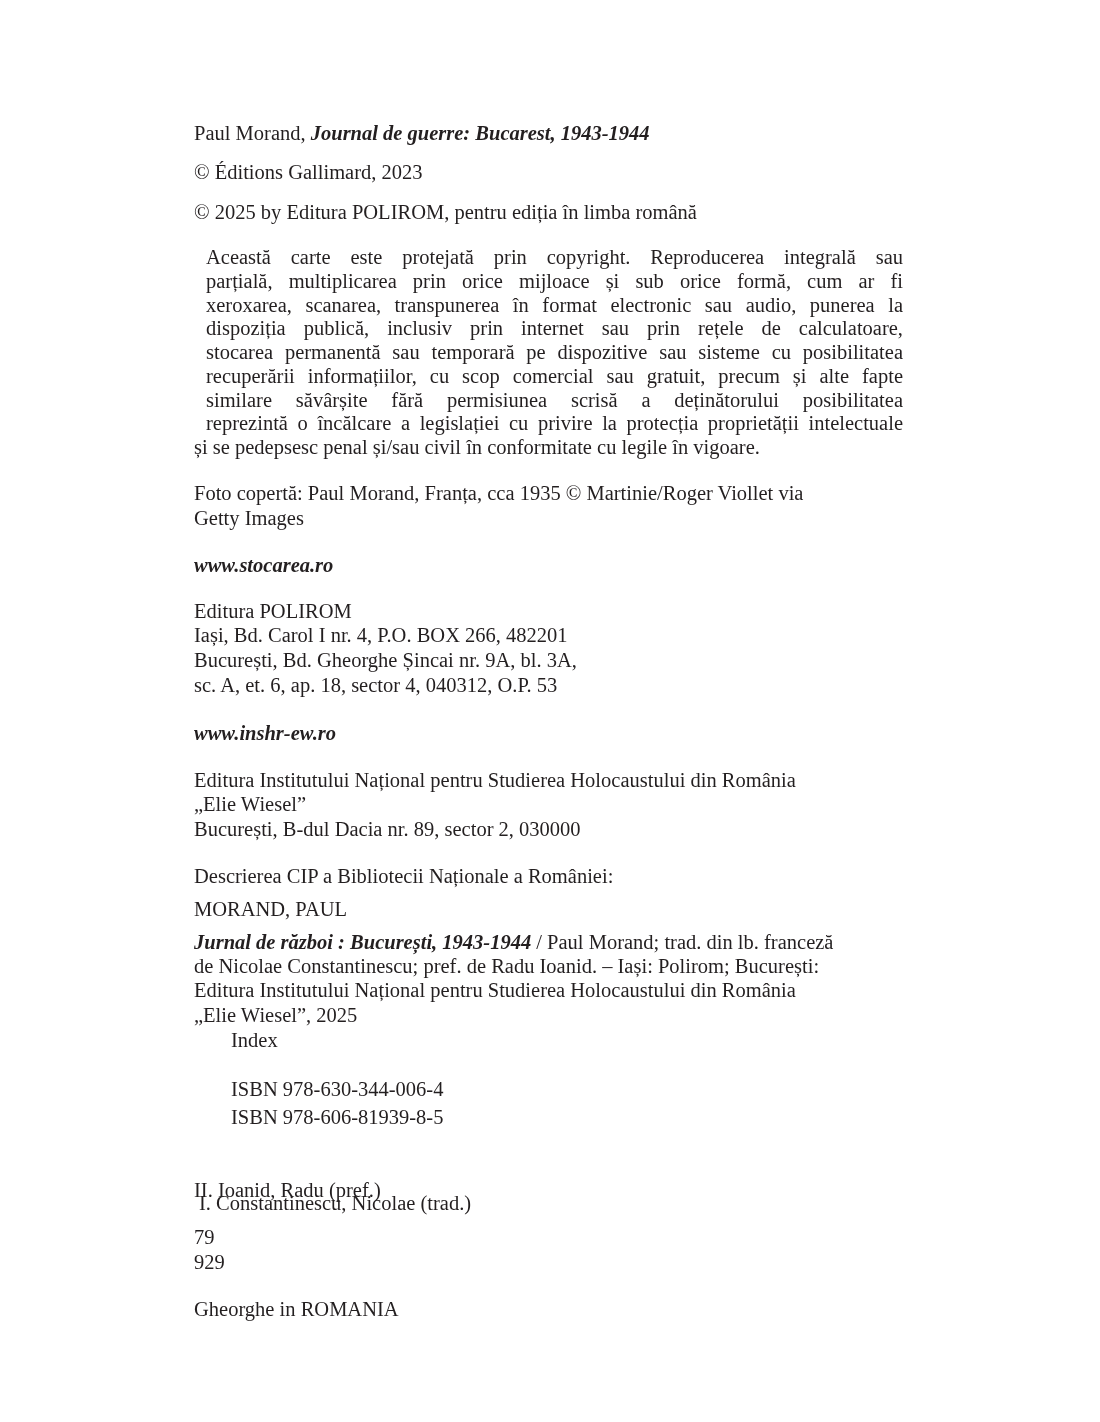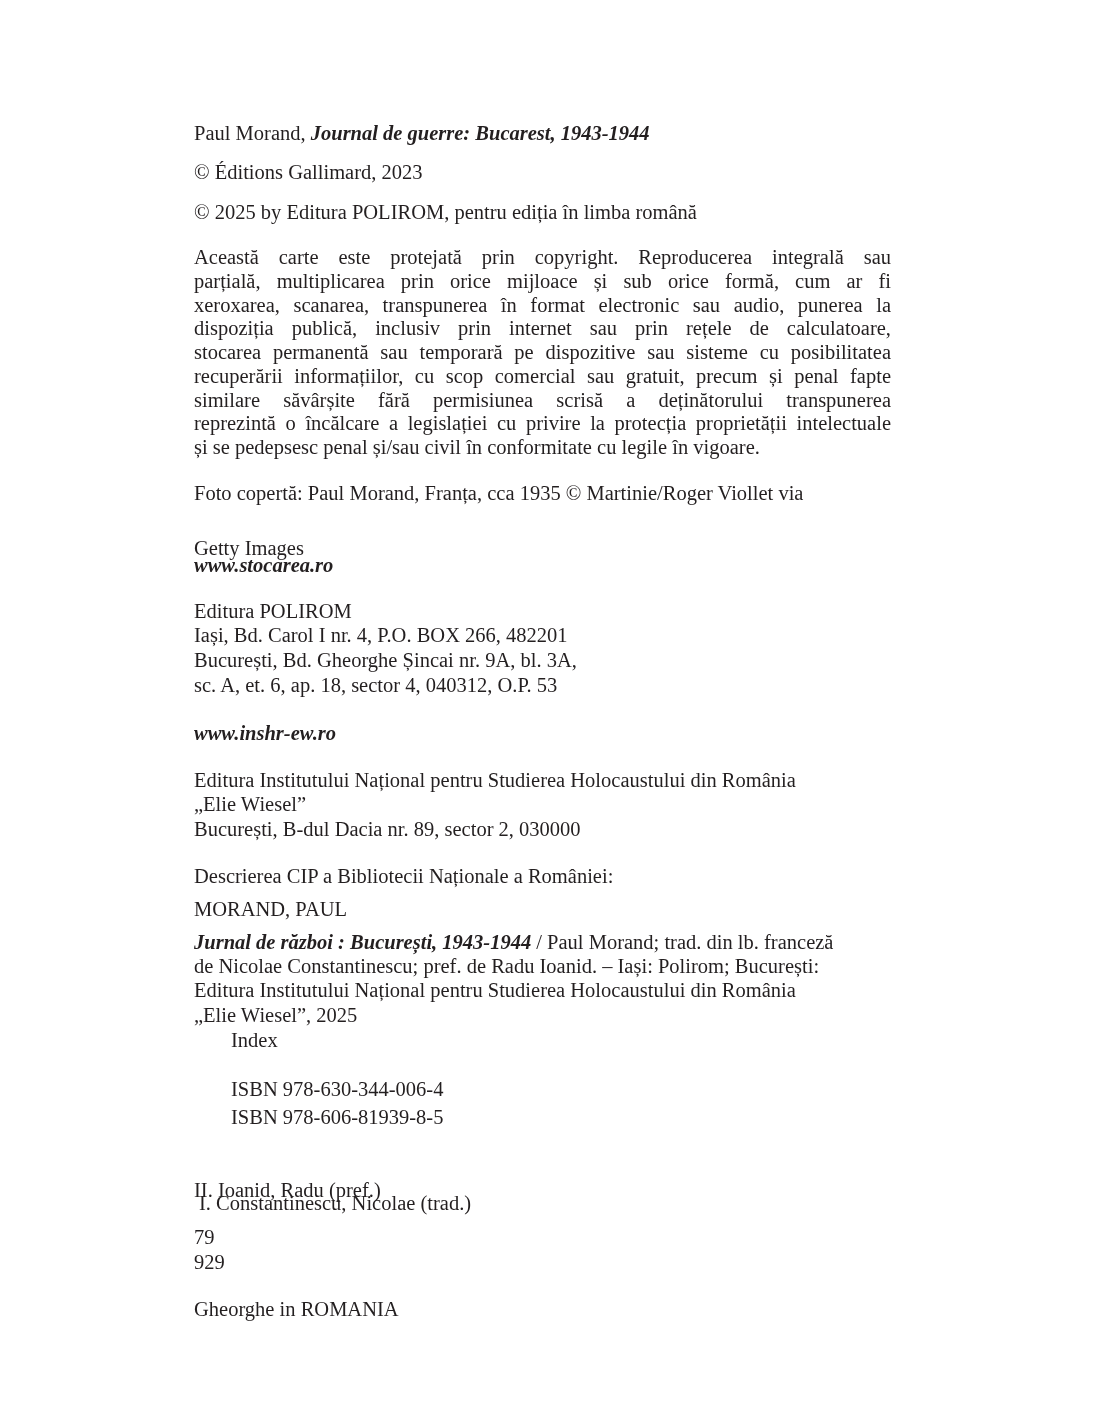--- a/index.html
+++ b/index.html
@@ -5,49 +5,49 @@
     html, body { margin: 0; padding: 0; background: #ffffff; }
     body {
       width: 1100px; height: 1422px; position: relative; overflow: hidden;
       font-family: "Liberation Serif", "DejaVu Serif", serif;
       color: #231f20;
       font-size: 20.5px;
     }
     .page { position: absolute; left: 194px; top: 0; width: 700px; }
     .ln { position: absolute; left: 0; white-space: nowrap; line-height: 24px; }
     .it { font-style: italic; font-weight: bold; }
-    .just { width: 697px; text-align: justify; text-align-last: justify; white-space: normal; }
+    .just { width: 697px; text-align: justify; text-align-last: justify; white-space: normal; margin-left: 12px; }
     .ind { left: 37px; }
     .ind-s { left: 5px; margin-top: 38px; }
   </style>
 </head>
 <body>
 
 <div class="page">
 
   <div class="ln" style="top:121px">
     <span>Paul Morand, </span><span class="it">Journal de guerre: Bucarest, 1943-1944</span>
   </div>
   <div class="ln" style="top:160px">© Éditions Gallimard, 2023</div>
   <div class="ln" style="top:200px">© 2025 by Editura POLIROM, pentru ediția în limba română</div>
 
   <div>
     <div class="ln just" style="top:245px">Această carte este protejată prin copyright. Reproducerea integrală sau</div>
     <div class="ln just" style="top:269px">parțială, multiplicarea prin orice mijloace și sub orice formă, cum ar fi</div>
     <div class="ln just" style="top:293px">xeroxarea, scanarea, transpunerea în format electronic sau audio, punerea la</div>
     <div class="ln just" style="top:316px">dispoziția publică, inclusiv prin internet sau prin rețele de calculatoare,</div>
     <div class="ln just" style="top:340px">stocarea permanentă sau temporară pe dispozitive sau sisteme cu posibilitatea</div>
-    <div class="ln just" style="top:364px">recuperării informațiilor, cu scop comercial sau gratuit, precum și penal fapte</div>
-    <div class="ln just" style="top:388px">similare săvârșite fără permisiunea scrisă a deținătorului transpunerea</div>
+    <div class="ln just" style="top:364px">recuperării informațiilor, cu scop comercial sau gratuit, precum și alte fapte</div>
+    <div class="ln just" style="top:388px">similare săvârșite fără permisiunea scrisă a deținătorului posibilitatea</div>
     <div class="ln just" style="top:411px">reprezintă o încălcare a legislației cu privire la protecția proprietății intelectuale</div>
     <div class="ln" style="top:435px">și se pedepsesc penal și/sau civil în conformitate cu legile în vigoare.</div>
   </div>
 
   <div class="ln" style="top:481px">Foto copertă: Paul Morand, Franța, cca 1935 © Martinie/Roger Viollet via</div>
-  <div class="ln" style="top:536px">Getty Images</div>
+  <div class="ln" style="top:506px">Getty Images</div>
 
   <div class="ln it" style="top:553px">www.stocarea.ro</div>
 
   <div class="ln" style="top:599px">Editura POLIROM</div>
   <div class="ln" style="top:623px">Iași, Bd. Carol I nr. 4, P.O. BOX 266, 482201</div>
   <div class="ln" style="top:648px">București, Bd. Gheorghe Șincai nr. 9A, bl. 3A,</div>
   <div class="ln" style="top:673px">sc. A, et. 6, ap. 18, sector 4, 040312, O.P. 53</div>
 
   <div class="ln it" style="top:721px">www.inshr-ew.ro</div>
 

